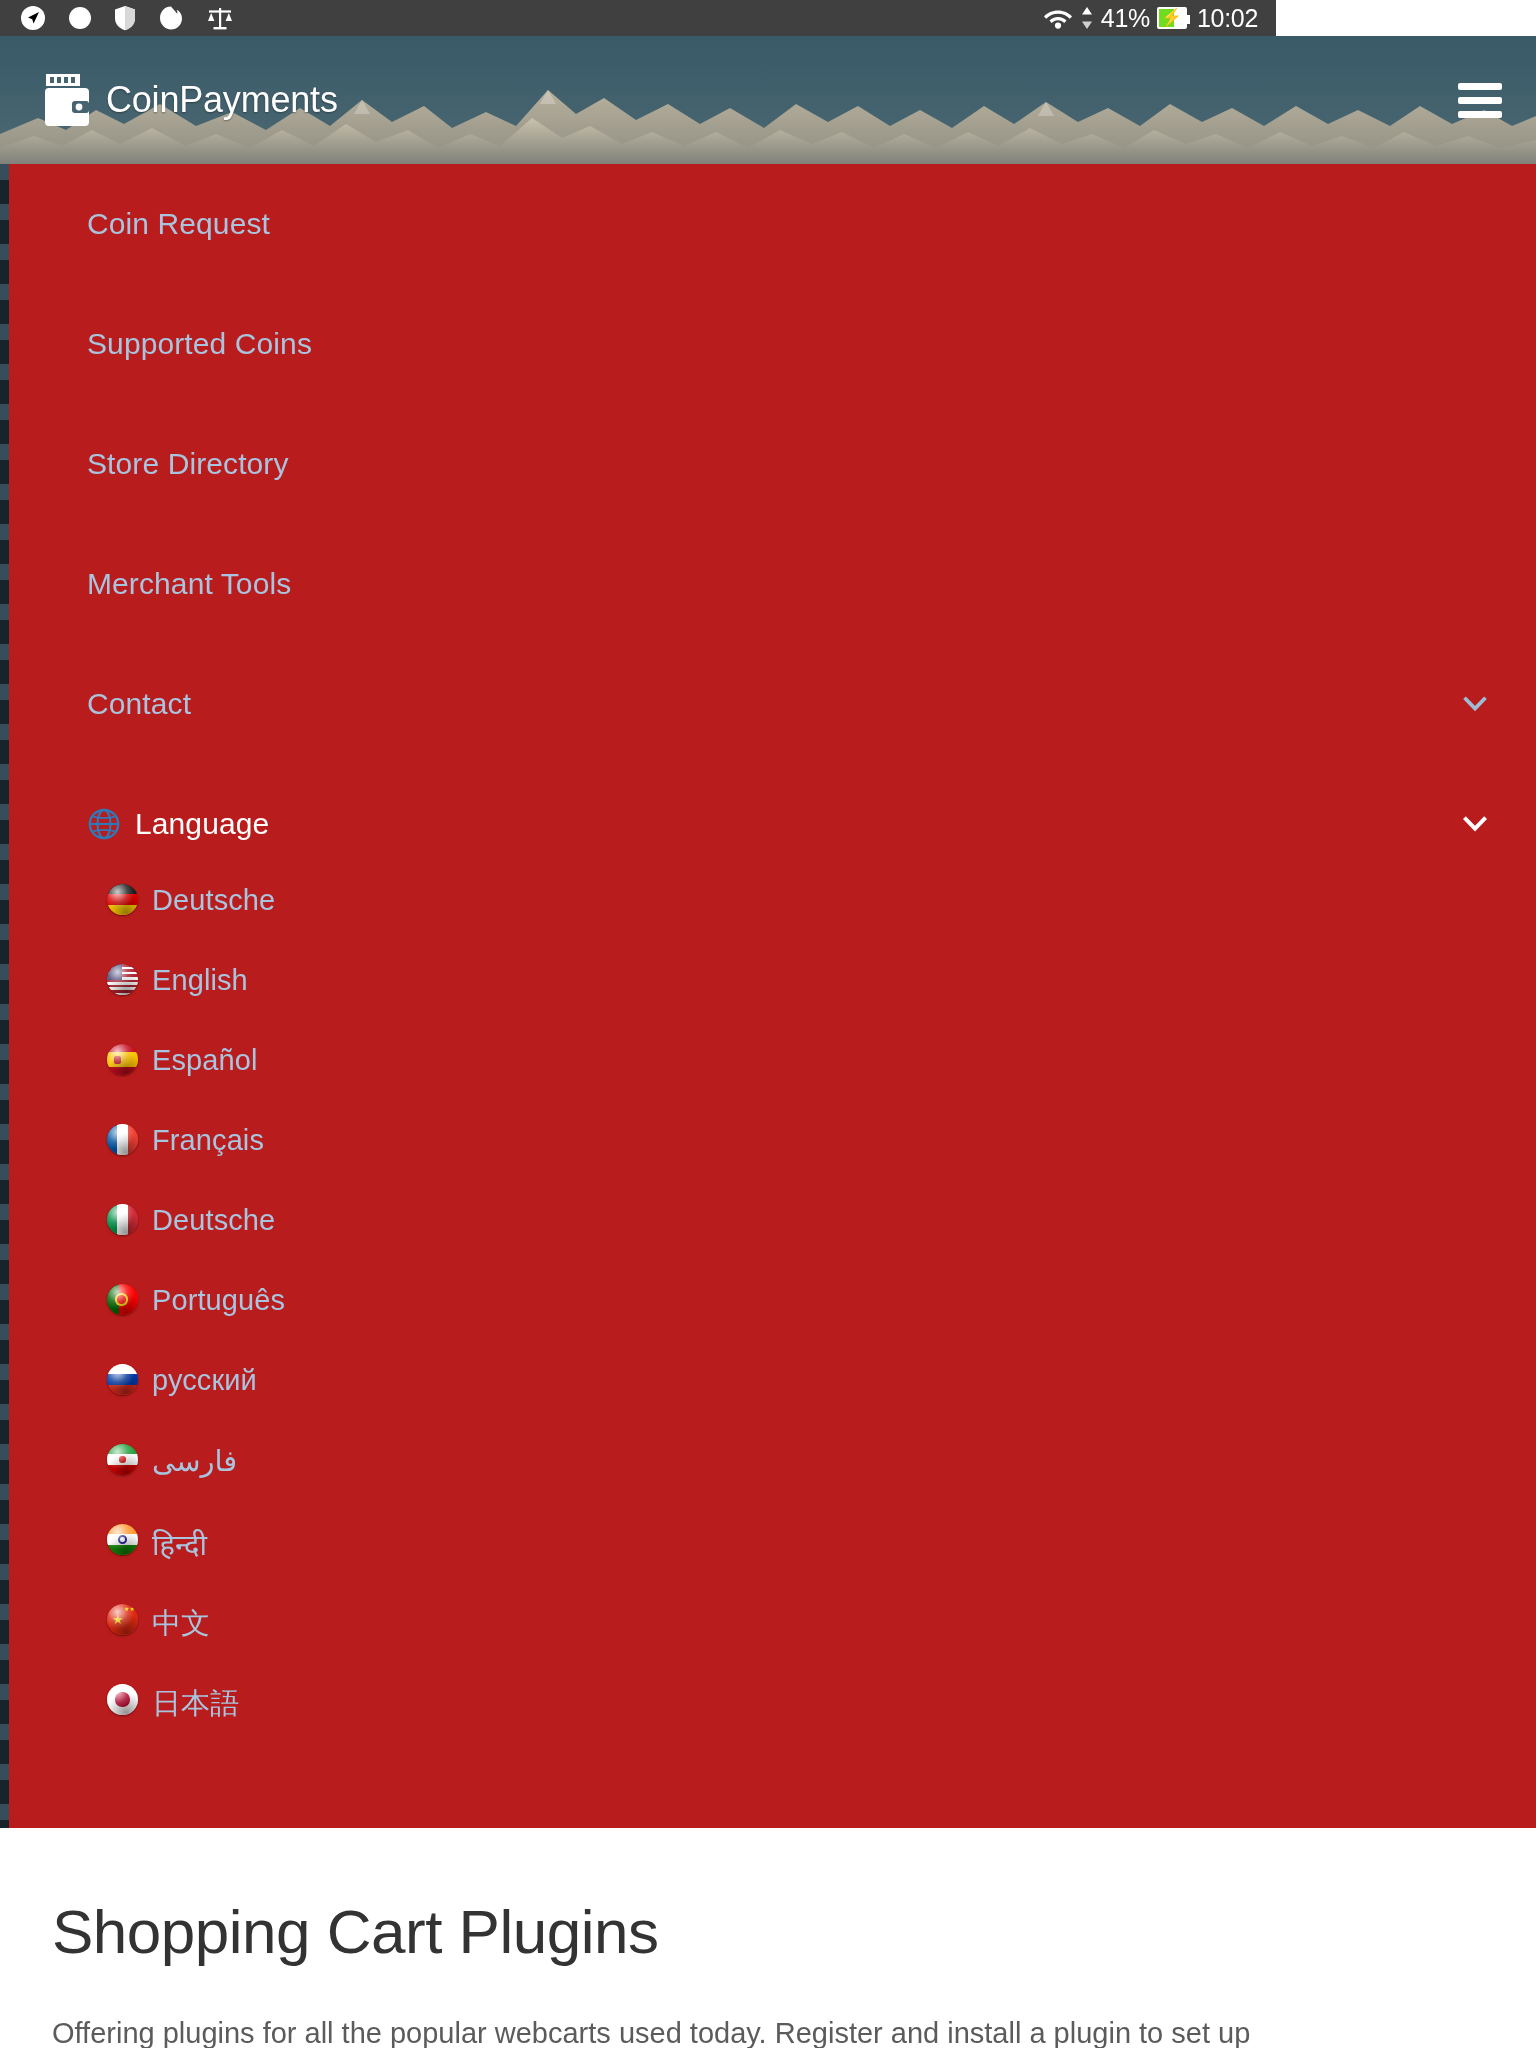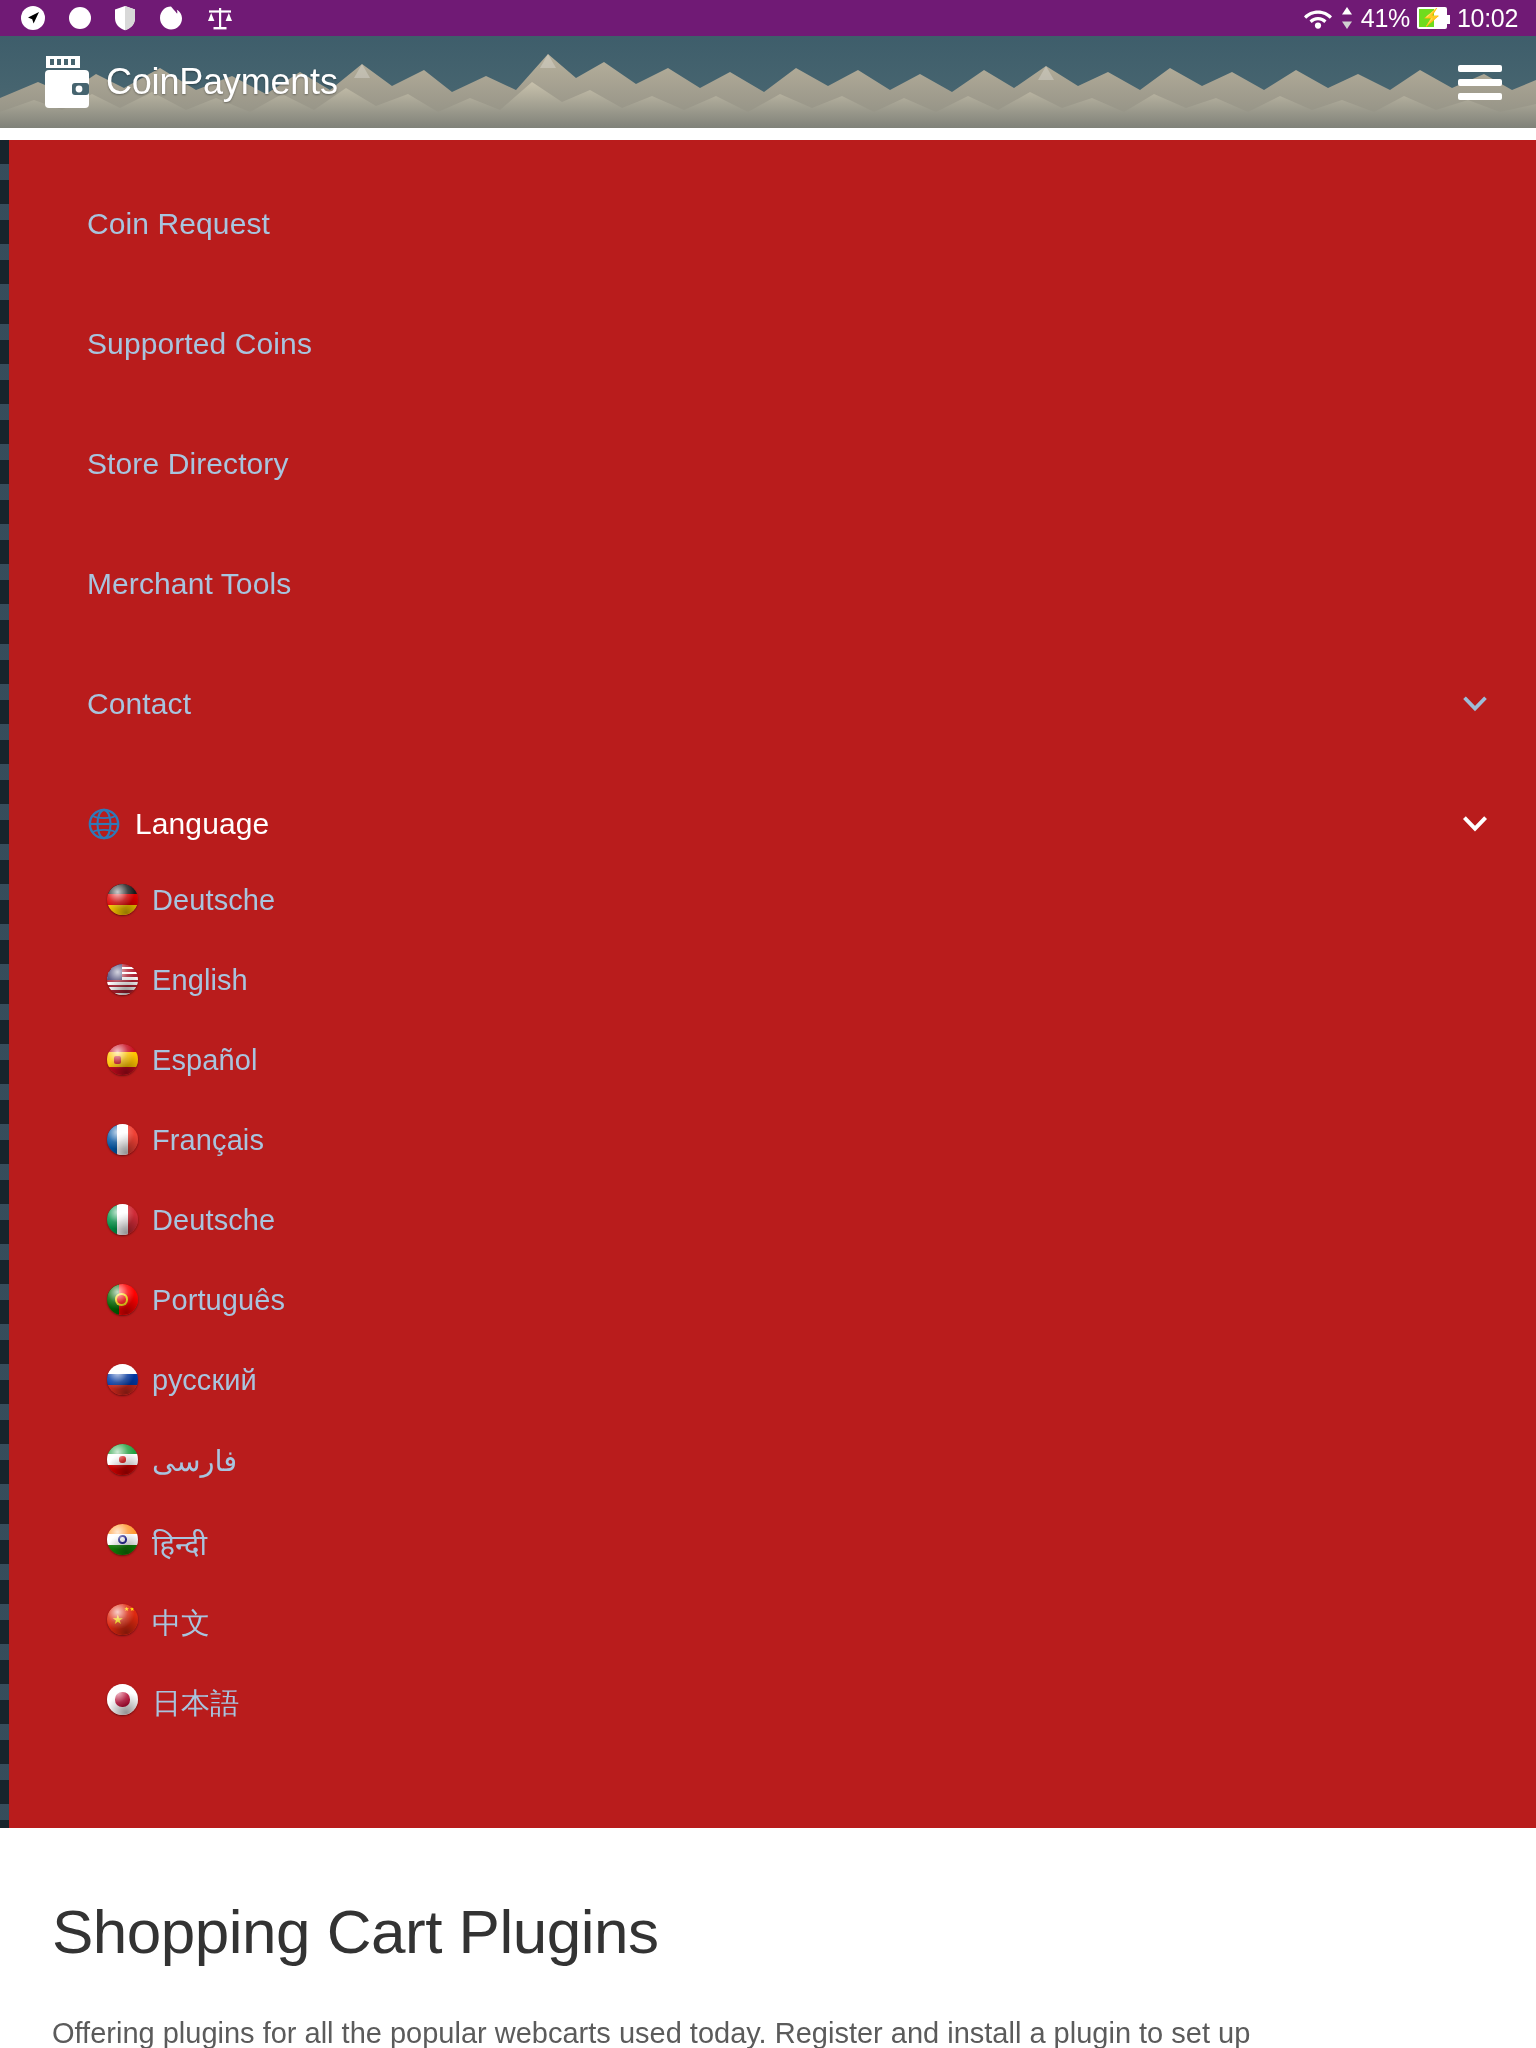--- a/index.html
+++ b/index.html
@@ -17,23 +17,23 @@
     width: 1536px;
     height: 2048px;
     overflow: hidden;
     background: #ffffff;
   }
 
   
   .statusbar {
     position: absolute;
     top: 0; left: 0;
-    width: 1536px;
+    width: 1276px;
     height: 36px;
-    background: #701a75;
+    background: #404040;
     display: flex;
     align-items: center;
     z-index: 50;
   }
   .sb-left {
     display: flex;
     align-items: center;
     gap: 22px;
     padding-left: 20px;
     flex: 1;
@@ -89,21 +89,21 @@
     color: #ffffff;
     line-height: 1;
     transform: translateY(-1px);
   }
 
   
   .site-header {
     position: absolute;
     top: 36px; left: 0;
     width: 1536px;
-    height: 92px;
+    height: 128px;
     overflow: hidden;
     z-index: 40;
     background: linear-gradient(180deg, #3a5a68 0%, #42606c 40%, #56707a 100%);
   }
   .mountains {
     position: absolute;
     left: 0; bottom: 0;
     width: 1536px;
     height: 104px;
   }

